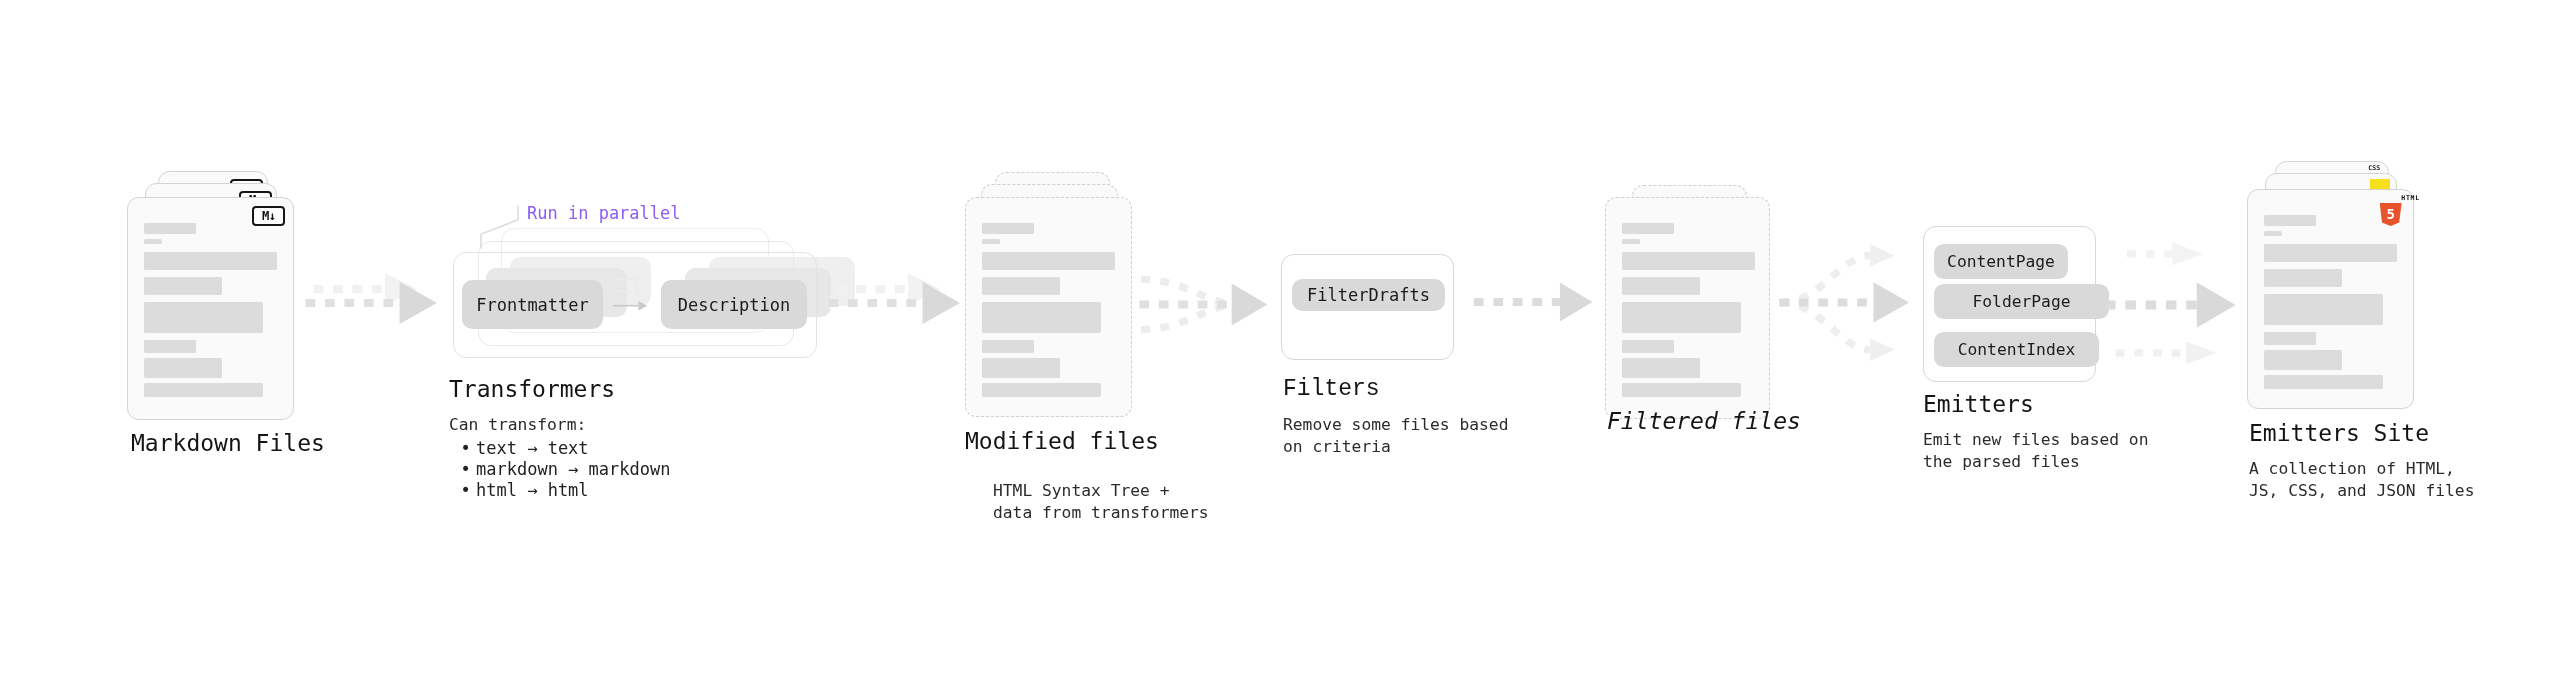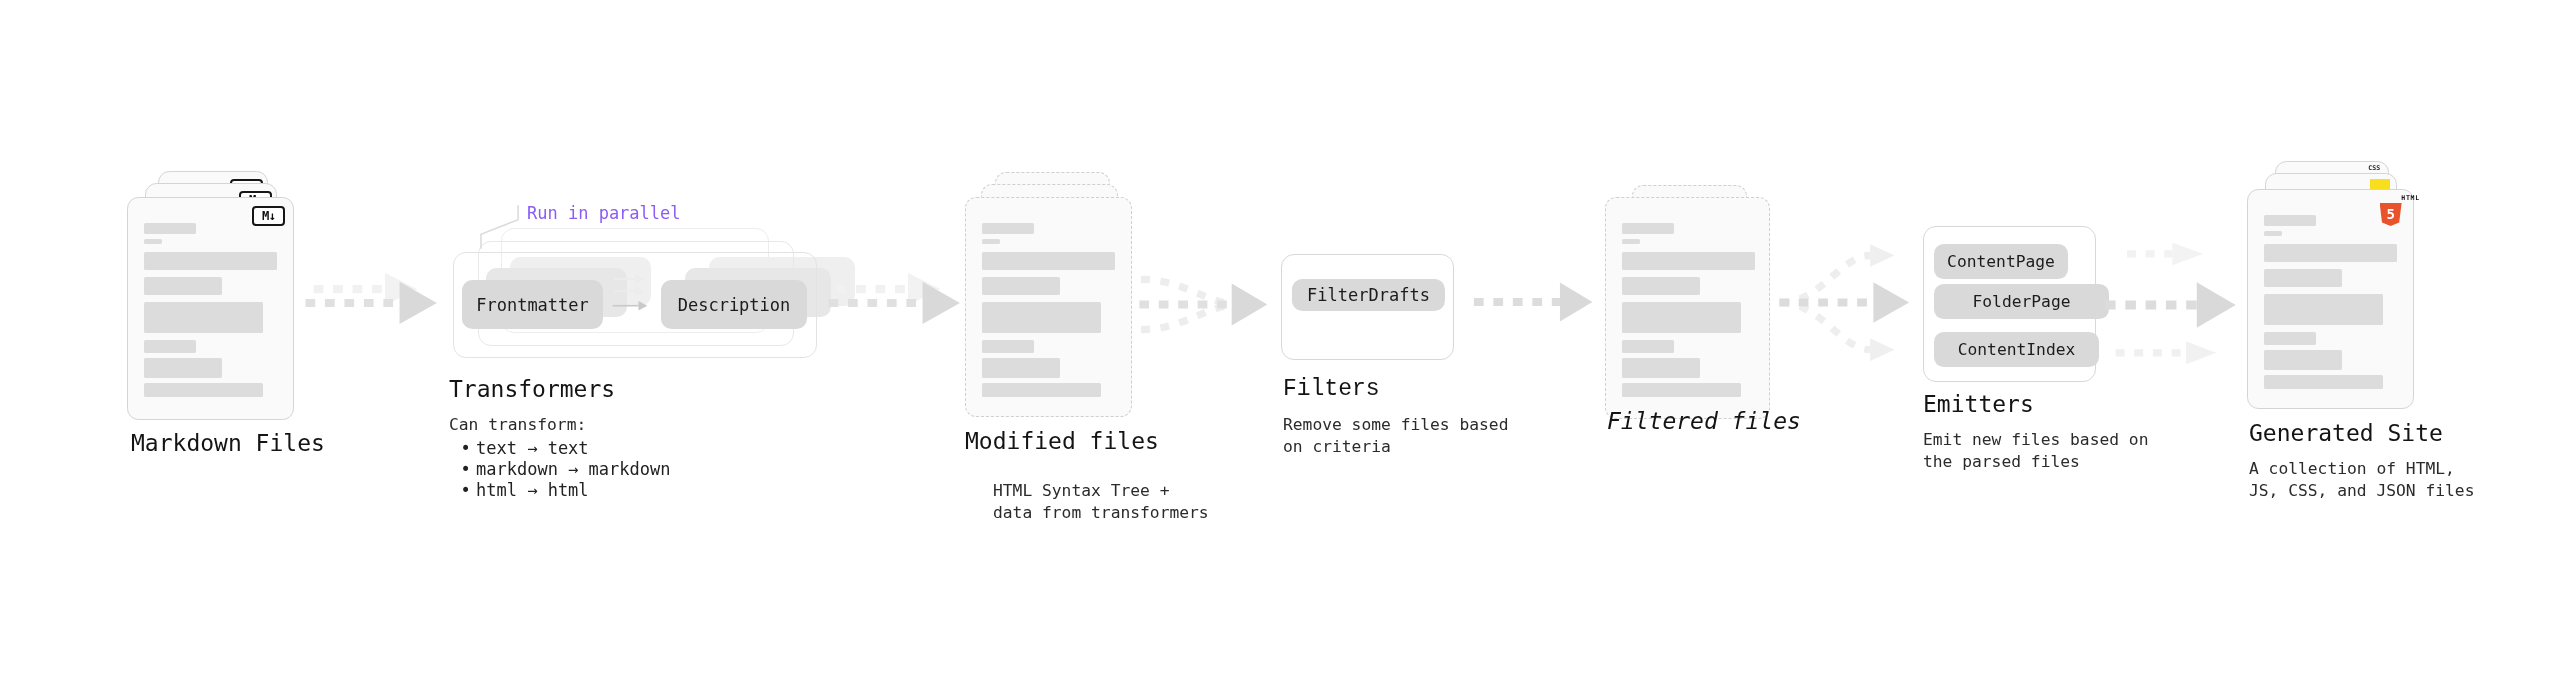--- a/index.html
+++ b/index.html
@@ -217,18 +217,18 @@
     </div>
     <i class="pl pl1"></i>
     <i class="pl pl2"></i>
     <i class="pl pl3"></i>
     <i class="pl pl4"></i>
     <i class="pl pl5"></i>
     <i class="pl pl6"></i>
     <i class="pl pl7"></i>
     <i class="pl pl8"></i>
   </div>
-  <div class="h" style="left:2249px;top:420px;">Generated Site</div>
+  <div class="h" style="left:2249px;top:420px;">Emitters Site</div>
   <div class="cap" style="left:2249px;top:458px;">A collection of HTML,
 JS, CSS, and JSON files</div>
 
 </div>
 
 
 </body></html>

